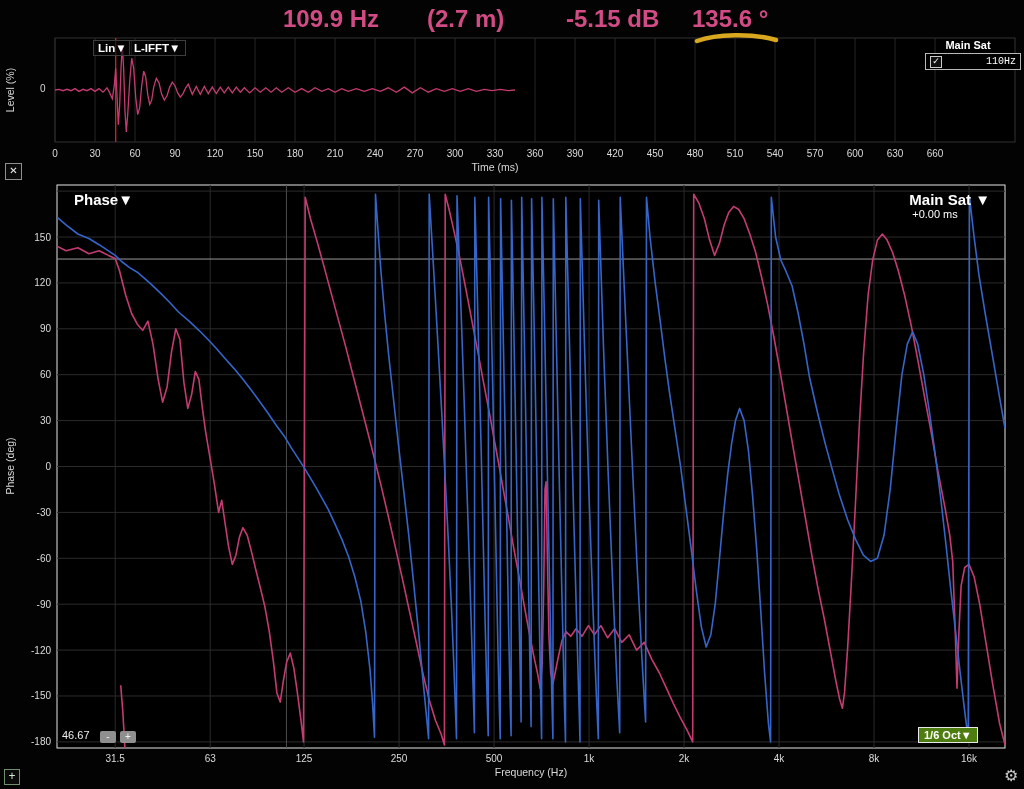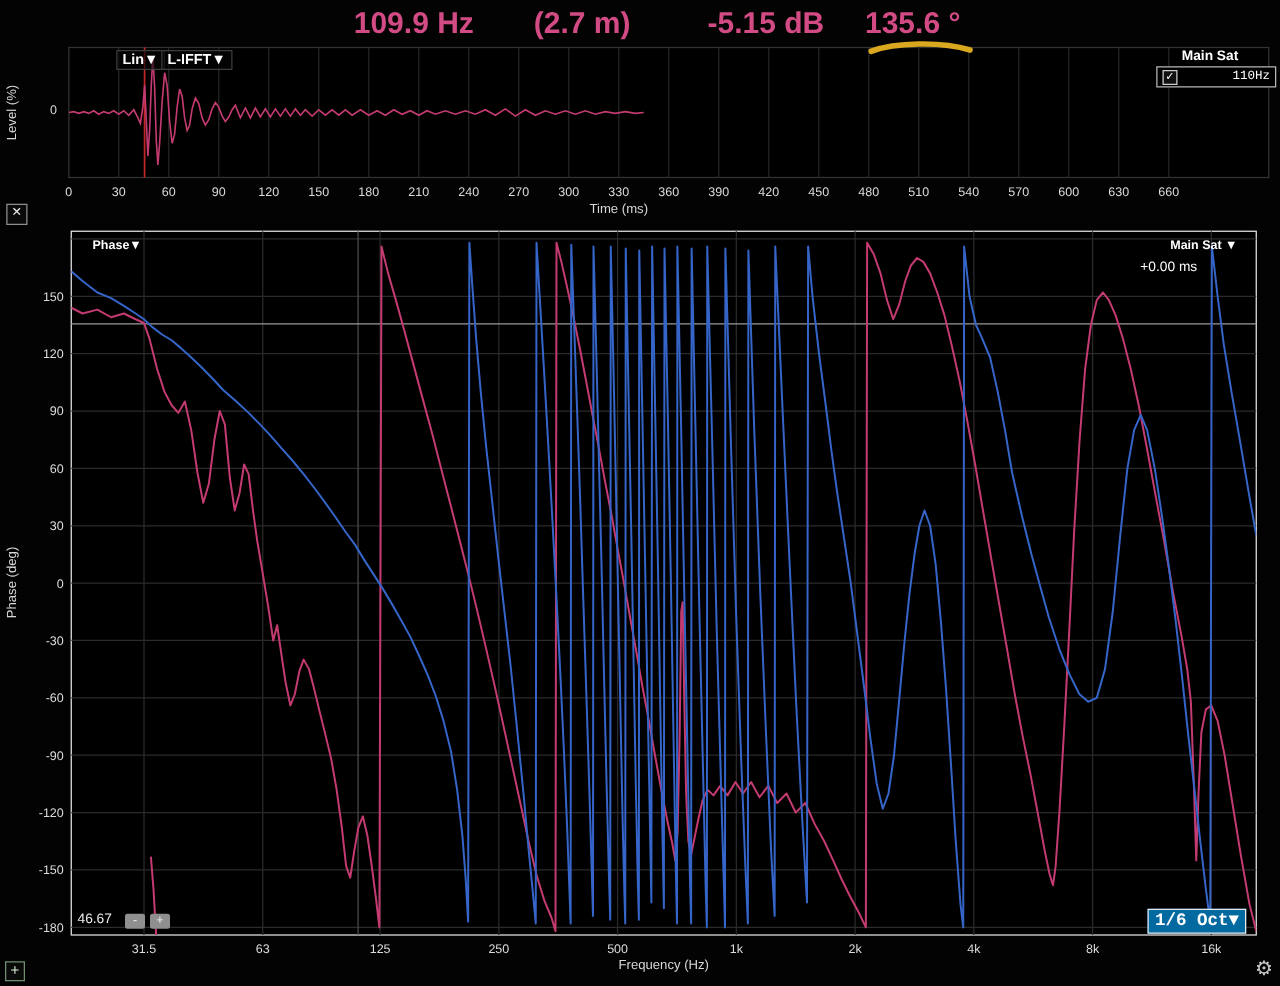--- a/index.html
+++ b/index.html
@@ -3,36 +3,36 @@
 <meta charset="utf-8">
 <style>
   html,body{margin:0;padding:0;background:#000;}
   #app{position:relative;width:1024px;height:789px;background:#030303;overflow:hidden;
        font-family:"Liberation Sans",sans-serif;color:#ddd;}
   .abs{position:absolute;}
   svg text{font-family:"Liberation Sans",sans-serif;}
   .readout{font-size:24px;font-weight:bold;color:#d24b85;white-space:nowrap;}
   .drop{font-size:11.5px;font-weight:bold;color:#fff;background:rgba(5,5,5,.65);
         border:1px solid #3d3d3d;padding:1px 4px;cursor:pointer;white-space:nowrap;}
-  .plaindrop{font-size:10px;font-weight:bold;color:#fff;cursor:pointer;white-space:nowrap;}
+  .plaindrop{font-size:15px;font-weight:bold;color:#fff;cursor:pointer;white-space:nowrap;}
   .axis-label{font-size:10.5px;color:#d8d8d8;white-space:nowrap;}
   .vlabel{transform:translate(-50%,-50%) rotate(-90deg);}
   .hcenter{transform:translateX(-50%);}
   .legend-title{font-size:11px;font-weight:bold;color:#fff;text-align:center;}
   .legend-box{width:86px;height:15px;border:1px solid #b8b8b8;background:#000;
         display:flex;align-items:center;gap:6px;padding:0 4px;}
   .checkbox{width:10px;height:10px;border:1px solid #ccc;background:#111;color:#fff;
         font-size:9px;line-height:9px;text-align:center;cursor:pointer;}
   .legend-item{font-size:10px;color:#fff;font-family:Liberation Mono, monospace;}
   .sqbtn{width:15px;height:15px;border:1.5px solid #8f8f8f;color:#eee;font-size:10px;
         line-height:14px;text-align:center;cursor:pointer;background:#0a0a0a;}
   .pill{width:16px;height:12px;background:#8f8f8f;border-radius:2px;color:#f2f2f2;
         font-size:10px;line-height:12px;text-align:center;cursor:pointer;}
-  .smooth{font-size:14px;font-weight:bold;color:#fff;border:1.5px solid #e8e8e8;
-        background:#0369a1;padding:1px 5px;cursor:pointer;white-space:nowrap;font-family:Liberation Mono, monospace;}
+  .smooth{font-size:11px;font-weight:bold;color:#fff;border:1.5px solid #e8e8e8;
+        background:#4d7c0f;padding:1px 5px;cursor:pointer;white-space:nowrap;}
   .readout-sm{font-size:11px;color:#fff;text-align:center;}
   .thresh{font-size:11px;color:#eee;}
   .gear{font-size:16px;color:#c8c8c8;cursor:pointer;line-height:16px;}
   .addbtn{width:14px;height:14px;border:1.5px solid #6f8f6f;color:#cfe8cf;font-size:12px;
         line-height:13px;text-align:center;cursor:pointer;background:#0a0a0a;}
 </style>
 </head>
 <body>
 
 <div id="app">

